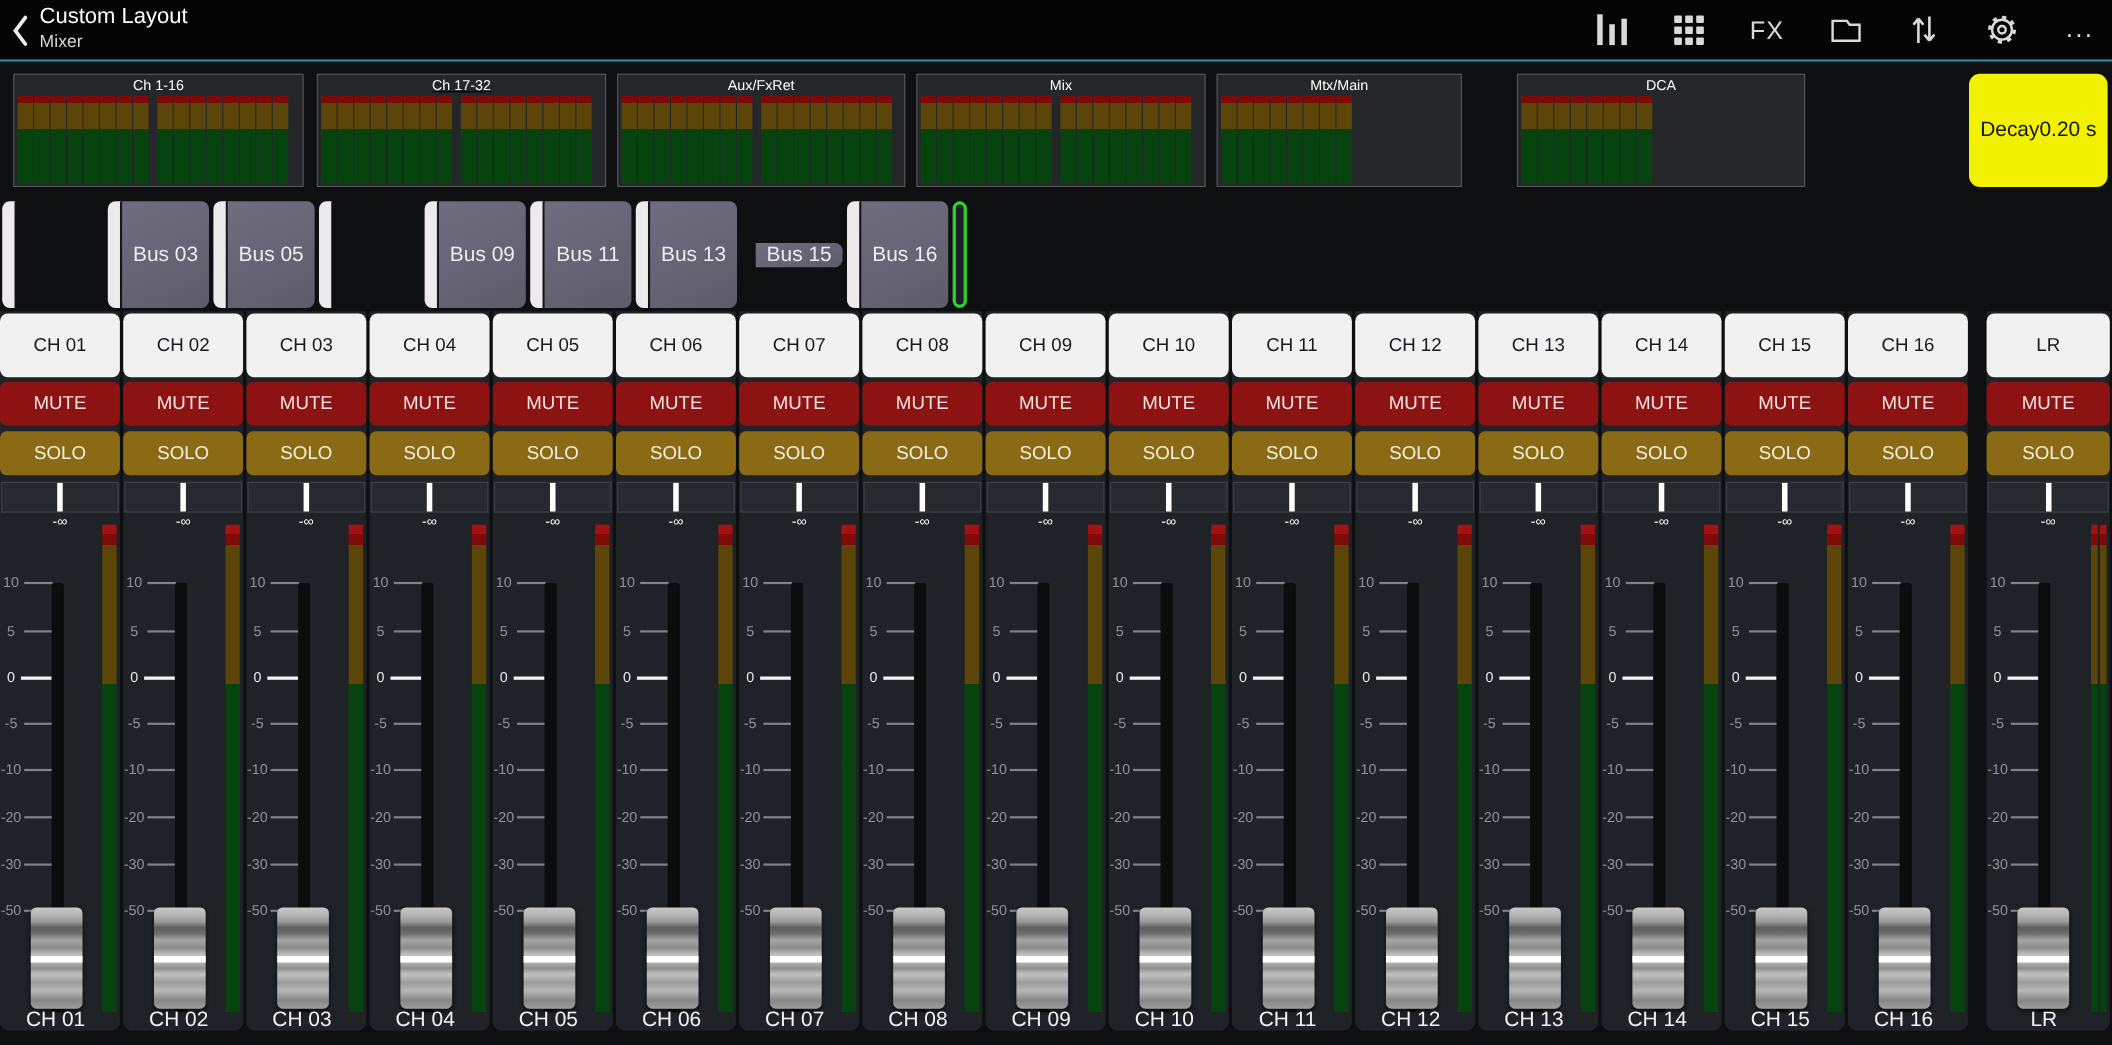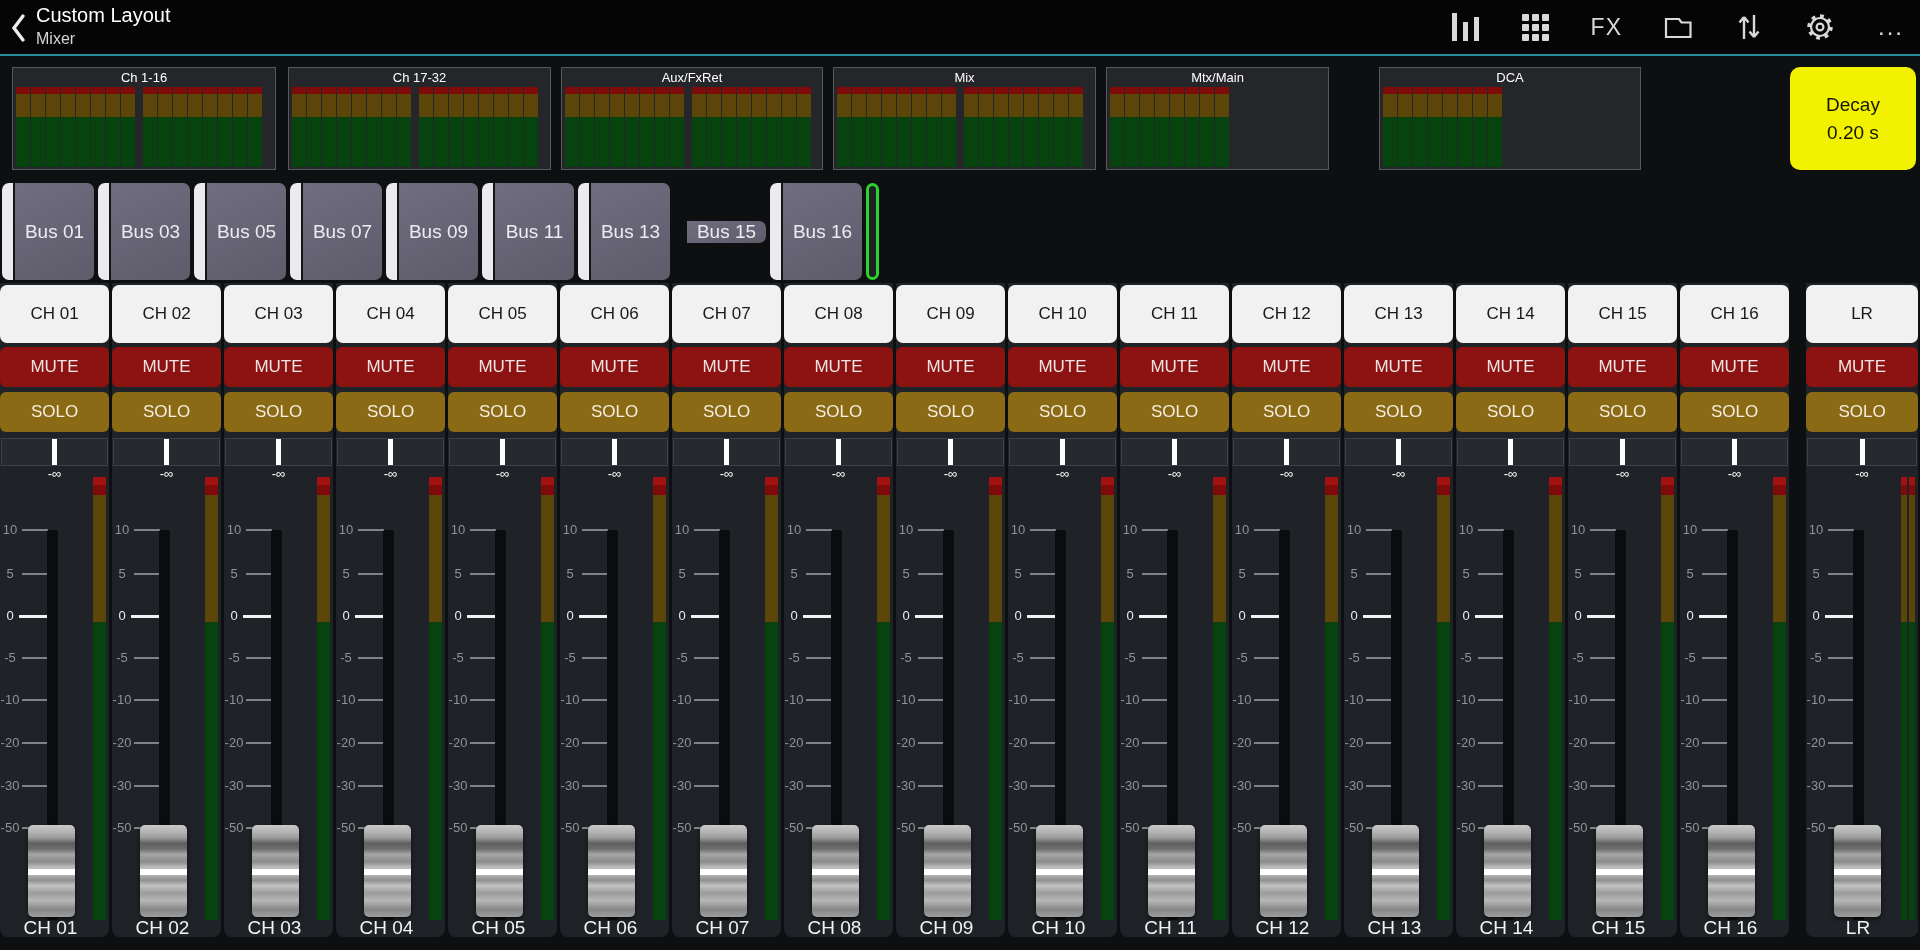--- a/index.html
+++ b/index.html
@@ -28,21 +28,21 @@
   .mrow{position:absolute;left:3px;top:19px;display:flex;gap:8px;}
   .mgroup{display:flex;gap:1px;}
   .mcol{width:14px;height:80px;background:linear-gradient(to bottom,
         var(--meter-red,#7e0b09) 0 7px,
         var(--meter-olive,#5c4509) 7px 30px,
         var(--meter-green,#07430f) 30px 100%);}
   .bigbtn{position:absolute;top:67px;height:103px;border-radius:10px;box-sizing:border-box;
           display:flex;align-items:center;justify-content:center;cursor:pointer;}
   .talk{left:1647px;width:139px;background:var(--talk,#0b3d10);border:1px solid #2e6b33;color:#f2f2f2;font-size:19px;}
   .decay{left:1790px;width:126px;background:var(--decay,#f2f200);color:#151500;font-size:19px;
-         flex-direction:column;line-height:28px;}
+         flex-direction:row;line-height:28px;}
 
   
   .tab{position:absolute;top:183px;height:97px;width:92px;display:flex;cursor:pointer;}
   .tab-ind{width:13px;background:#eceaec;border-radius:7px 0 0 7px;border-right:2px solid #141517;box-sizing:border-box;}
   .tab--active .tab-ind{background:#1e2023;border:3px solid var(--gain-active,#2bd42b);border-radius:7px;margin-right:2px;}
   .tab-body{flex:1;background:linear-gradient(155deg,#706d7f 0%,#5e5b6b 100%);border-radius:0 7px 7px 0;
             display:flex;align-items:center;justify-content:center;color:#edecf2;font-size:19px;}
 
   
   .strip{position:absolute;top:283px;height:654px;background:#1f2227;border-radius:0 0 8px 8px;}
@@ -155,21 +155,21 @@
             <div class="mcol"></div>
             <div class="mcol"></div>
             <div class="mcol"></div>
             <div class="mcol"></div>
             <div class="mcol"></div>
             <div class="mcol"></div>
             <div class="mcol"></div>
           </div>
         </div>
       </div>
-      <div class="msec" style="left: 288px; width: 263px;">
+      <div class="msec" style="left: 288px; width: 263px; text-decoration: underline;">
         <div class="msec-title">Ch 17-32</div>
         <div class="mrow">
           <div class="mgroup">
             <div class="mcol"></div>
             <div class="mcol"></div>
             <div class="mcol"></div>
             <div class="mcol"></div>
             <div class="mcol"></div>
             <div class="mcol"></div>
             <div class="mcol"></div>
@@ -270,33 +270,31 @@
     </div>
 
   <div class="bigbtn decay">
     <div>Decay</div>
     <div>0.20 s</div>
   </div>
 
   <div id="tabs">
       <div class="tab" style="left: 2px;">
         <div class="tab-ind"></div>
-        <div class="tab-body">Bus 01</div>
       </div>
       <div class="tab" style="left: 98px;">
         <div class="tab-ind"></div>
         <div class="tab-body">Bus 03</div>
       </div>
       <div class="tab" style="left: 194px;">
         <div class="tab-ind"></div>
         <div class="tab-body">Bus 05</div>
       </div>
       <div class="tab" style="left: 290px;">
         <div class="tab-ind"></div>
-        <div class="tab-body">Bus 07</div>
       </div>
       <div class="tab" style="left: 386px;">
         <div class="tab-ind"></div>
         <div class="tab-body">Bus 09</div>
       </div>
       <div class="tab" style="left: 482px;">
         <div class="tab-ind"></div>
         <div class="tab-body">Bus 11</div>
       </div>
       <div class="tab" style="left: 578px;">

